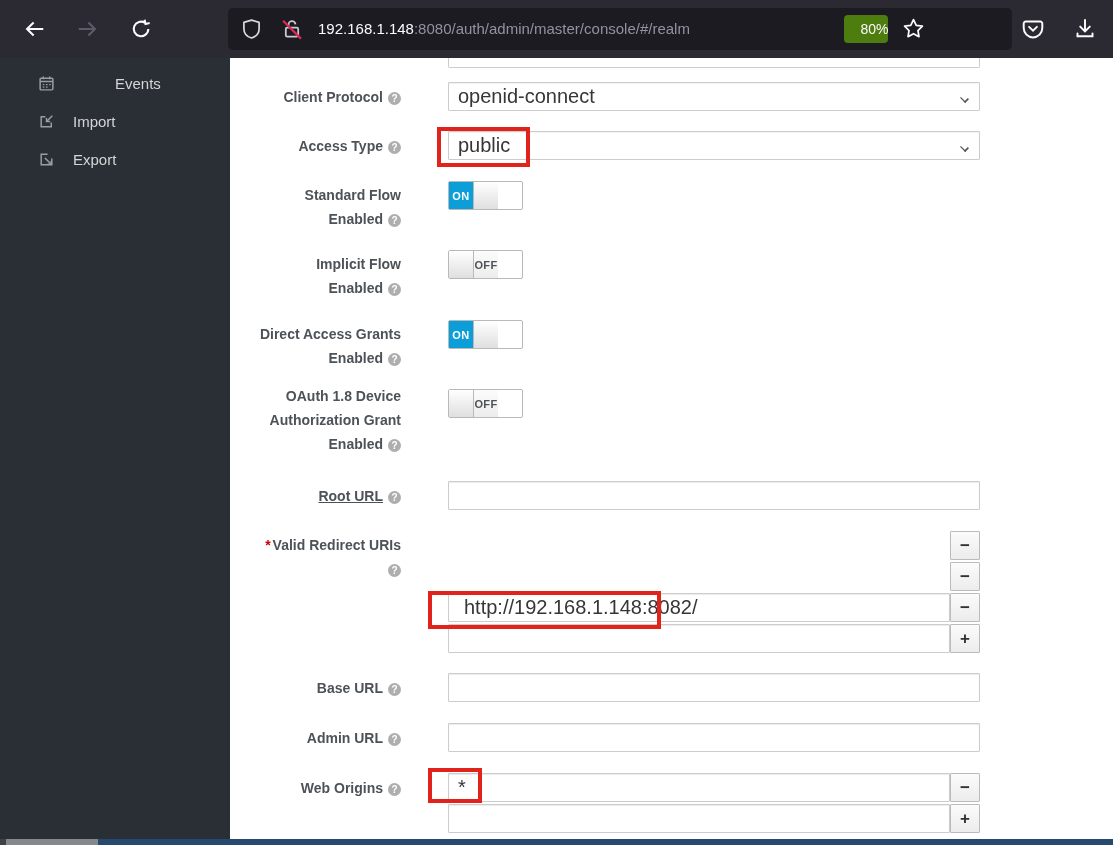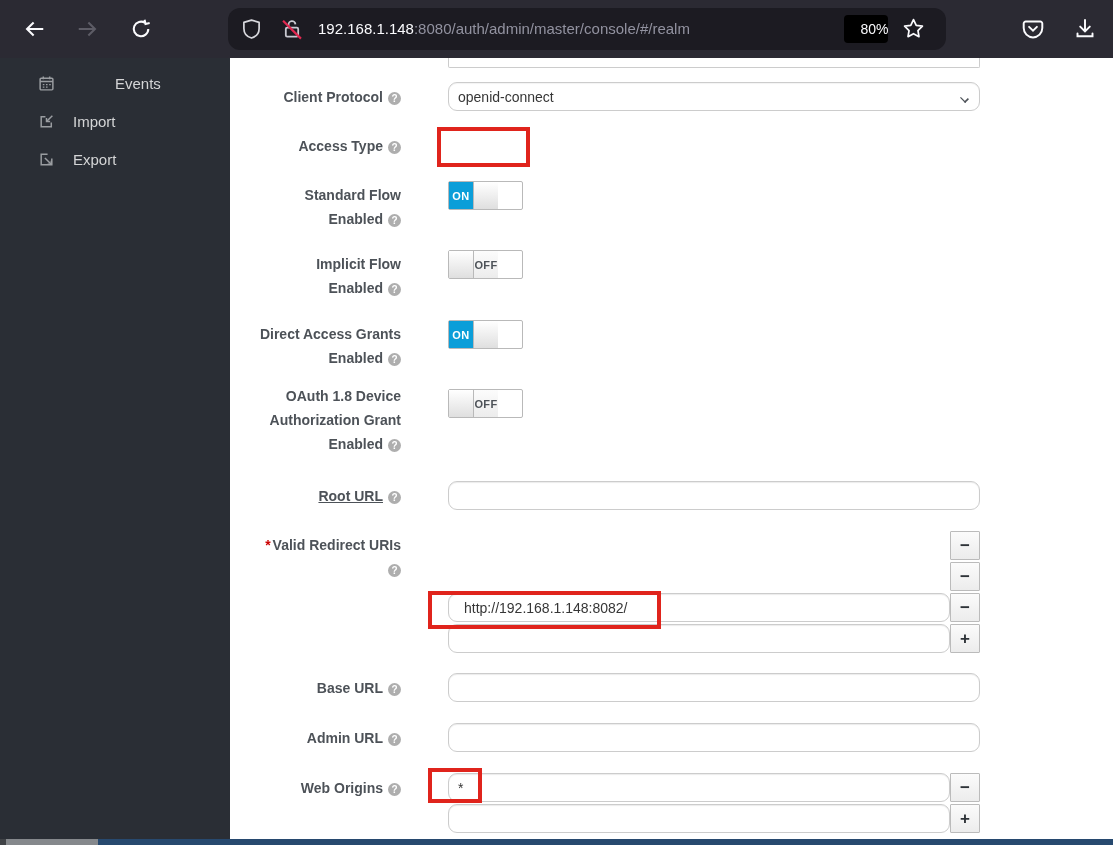--- a/index.html
+++ b/index.html
@@ -5,45 +5,45 @@
   * { margin:0; padding:0; box-sizing:border-box; }
   html,body { background:#fff; }
   #screen {
     position:relative; width:1113px; height:845px; overflow:hidden;
     font-family:"Liberation Sans", sans-serif; background:#fff;
   }
   
   .toolbar { position:absolute; left:0; top:0; width:1113px; height:58px; background:#2b2a33; }
   .tbtn { position:absolute; top:14px; width:30px; height:30px; border-radius:4px;
           display:flex; align-items:center; justify-content:center; }
-  .urlbar { position:absolute; left:228px; top:8px; width:718px; height:42px;
-            background:#1c1b22; border-radius:12px; }
+  .urlbar { position:absolute; left:228px; top:8px; width:784px; height:42px;
+            background:#1c1b22; border-radius:5px; }
   .urlbar .icon { position:absolute; top:10px; }
   .urltext { position:absolute; left:90px; top:0; width:524px; height:42px; line-height:42px;
              font-size:15px; color:#9292a0; white-space:nowrap; overflow:hidden; }
   .urltext b { color:#fbfbfe; font-weight:400; }
   .urlfade { position:absolute; left:536px; top:1px; width:80px; height:40px;
              background:linear-gradient(90deg, rgba(28,27,34,0), #1c1b22 85%); pointer-events:none; }
-  .zoombadge { position:absolute; left:616px; top:7px; width:44px; height:28px; background:#000000;
+  .zoombadge { position:absolute; left:616px; top:7px; width:44px; height:28px; background:#4d7c0f;
                border-radius:4px; color:#fbfbfe; font-size:14px; display:flex; align-items:center; justify-content:center;padding-left:17px; }
   
   .sidebar { position:absolute; left:0; top:58px; width:230px; height:781px; background:#2a2e35; }
   .side-item { position:absolute; left:0; width:230px; height:38px; display:flex; align-items:center;
                color:#d4d5d6; font-size:15px; cursor:pointer; }
   .side-item svg { margin-left:38px; margin-right:18px; }
   
   .content { position:absolute; left:230px; top:58px; width:883px; height:781px; background:#fff; }
   .lbl { position:absolute; left:230px; width:171px; text-align:right; font-weight:700;
          color:#4d5258; font-size:14px; line-height:24px; }
   .q { display:inline-block; width:13px; height:13px; border-radius:50%; background:#aeaeae;
        color:#fff; font-size:10px; line-height:13px; text-align:center; font-weight:700;
        margin-left:5px; vertical-align:0; cursor:default; }
   .req { color:#c00; margin-right:2px; }
-  .ipt, .sel { position:absolute; height:29px; border:1px solid #ccc; border-radius:9px;
-         background:#fff; font-family:"Liberation Sans",sans-serif; font-size:14px; color:#363636;
+  .ipt, .sel { position:absolute; height:29px; border:1px solid #ccc; border-radius:1px;
+         background:#fff; font-family:"Liberation Sans",sans-serif; font-size:20px; color:#363636;
          padding:0 9px; box-shadow:inset 0 1px 1px rgba(0,0,0,.08); outline:none; }
   .sel { display:flex; align-items:center; box-shadow:inset 0 1px 1px rgba(0,0,0,.05); cursor:pointer; }
   .chev { position:absolute; right:10px; top:11px; width:9px; height:9px; }
   .chev::before { content:""; position:absolute; left:0; top:0; width:7px; height:7px;
         border-right:2px solid #4d5258; border-bottom:2px solid #4d5258; transform:rotate(45deg) scale(.8,.6); }
   .toggle { position:absolute; width:75px; height:29px; border:1px solid #b9b9b9; border-radius:2px;
             display:flex; background:#fff; cursor:pointer; }
   .tseg { width:24px; height:27px; display:flex; align-items:center; justify-content:center;
           font-size:11px; font-weight:700; letter-spacing:.4px; }
   .thandle { width:25px; height:27px; background:linear-gradient(#fff,#dfdfdf); }
@@ -158,20 +158,24 @@
     <span>Client Protocol</span><span class="q">?</span>
   </div>
   <div class="sel" style="left:448px; top:82px; width:532px;">
     <span>openid-connect</span>
     <span class="chev"></span>
   </div>
 
   <div class="lbl" style="top:134px;">
     <span>Access Type</span><span class="q">?</span>
   </div>
+  <div class="sel" style="left:448px; top:131px; width:532px;">
+    <span>public</span>
+    <span class="chev"></span>
+  </div>
   <div class="redbox" style="left:437px; top:127px; width:93px; height:40px;"></div>
 
   <div class="lbl" style="top:183px;">
     <span>Standard Flow</span><br>
     <span>Enabled</span><span class="q">?</span>
   </div>
   <div class="toggle on" style="left:448px; top:181px;">
     <span class="tseg">ON</span>
     <span class="thandle"></span>
   </div>

